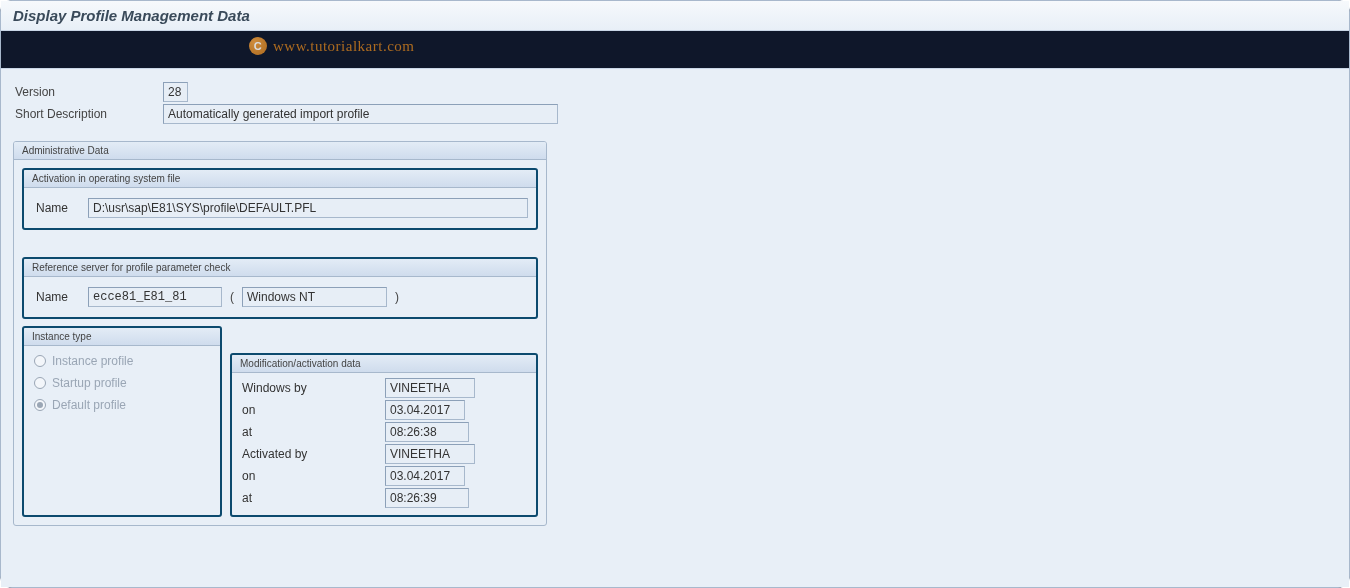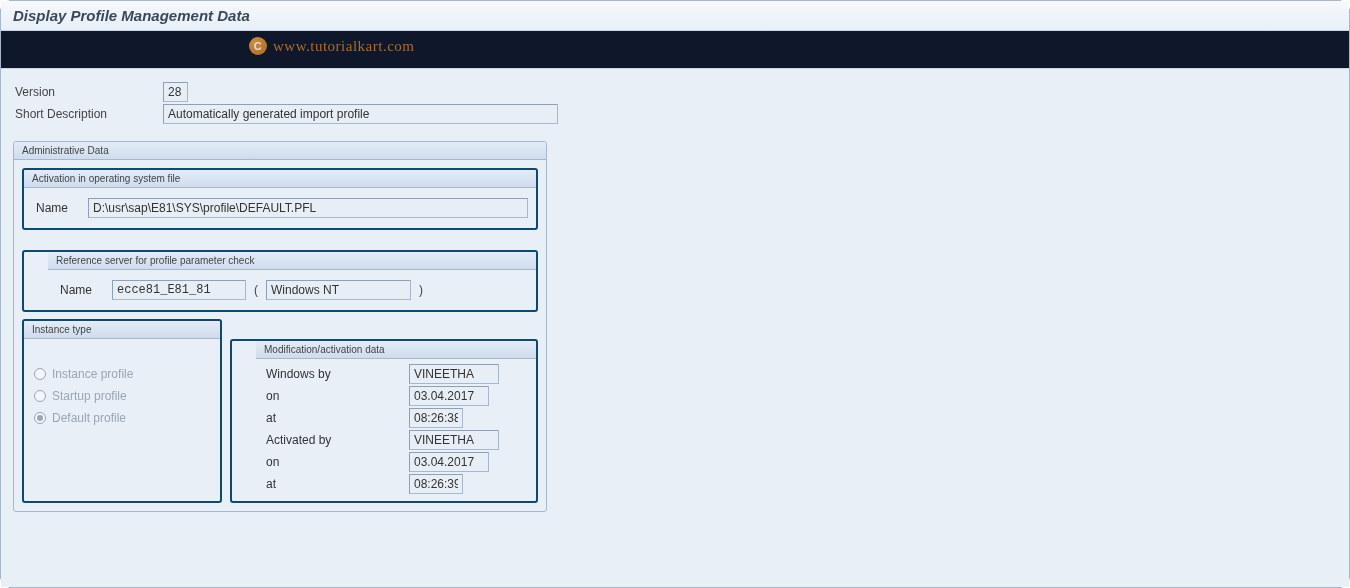--- a/index.html
+++ b/index.html
@@ -99,21 +99,21 @@
       height: 20px;
     }
     .w-profile { width: 218px; }
     .w-version { width: 25px; }
     .w-desc { width: 395px; }
     .w-name-file { width: 440px; margin-left: 6px; }
     .w-server { width: 134px; margin-left: 6px; font-family: Liberation Mono, monospace; }
     .w-os { width: 145px; }
     .w-user { width: 90px; }
     .w-date { width: 80px; }
-    .w-time { width: 54px; }
+    .w-time { width: 84px; }
 
     
     .fieldset {
       border: 1px solid #a7b8cc;
       border-radius: 3px;
       background: #e8eff7;
       margin-top: 16px;
       padding: 0;
       position: relative;
     }
@@ -127,22 +127,21 @@
     }
     .fieldset-body {
       padding: 8px;
     }
     .inner-fieldset {
       border: 2px solid #0c4a6e;
       border-radius: 3px;
       background: #e8eff7;
     }
     .inner-fieldset + .inner-fieldset {
-      margin-top: 20px;
-      padding-left: 24px;
+      margin-top: 27px;
     }
     .row-line {
       display: flex;
       align-items: center;
       height: 24px;
     }
     .name-label {
       width: 50px;
       padding-left: 4px;
     }
@@ -157,21 +156,21 @@
       gap: 8px;
       margin-top: 7px;
     }
     .col-left {
       width: 200px;
     }
     .col-right {
       width: 308px;
     }
     .radio-block {
-      padding: 24px 10px 10px 10px;
+      padding: 4px 10px 10px 10px;
     }
     .radio-item {
       display: flex;
       align-items: center;
       gap: 6px;
       color: #9aa6b5;
       height: 22px;
       cursor: default;
     }
     .radio-circle {

